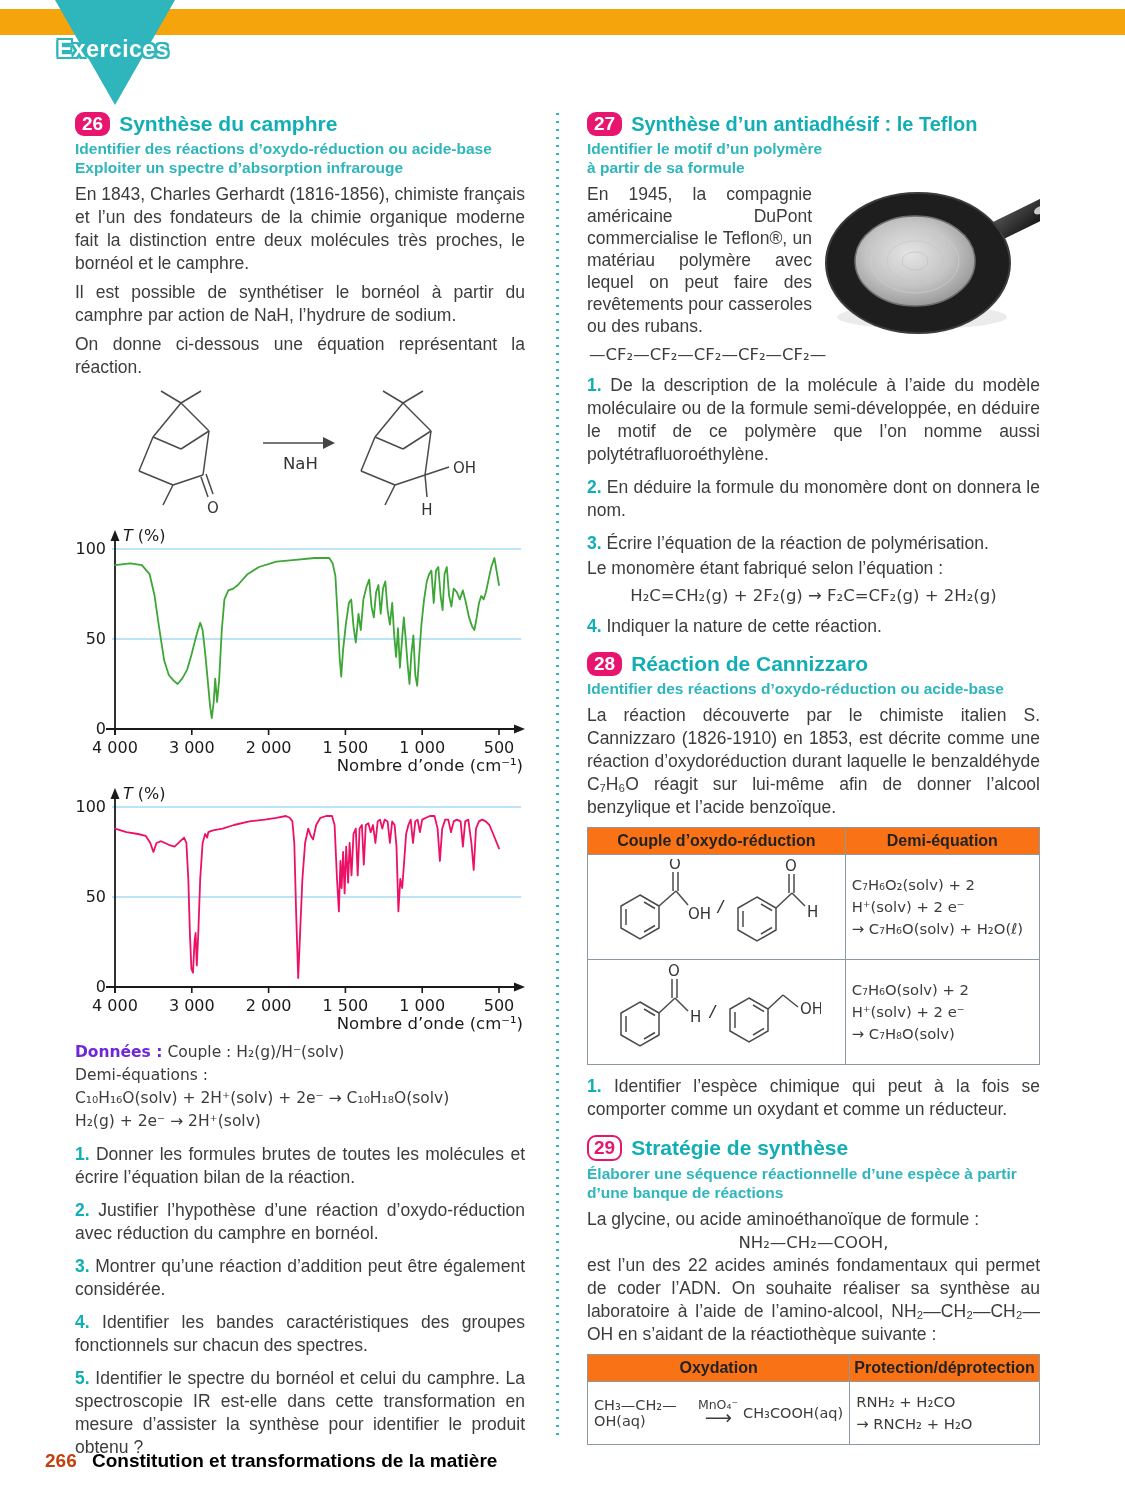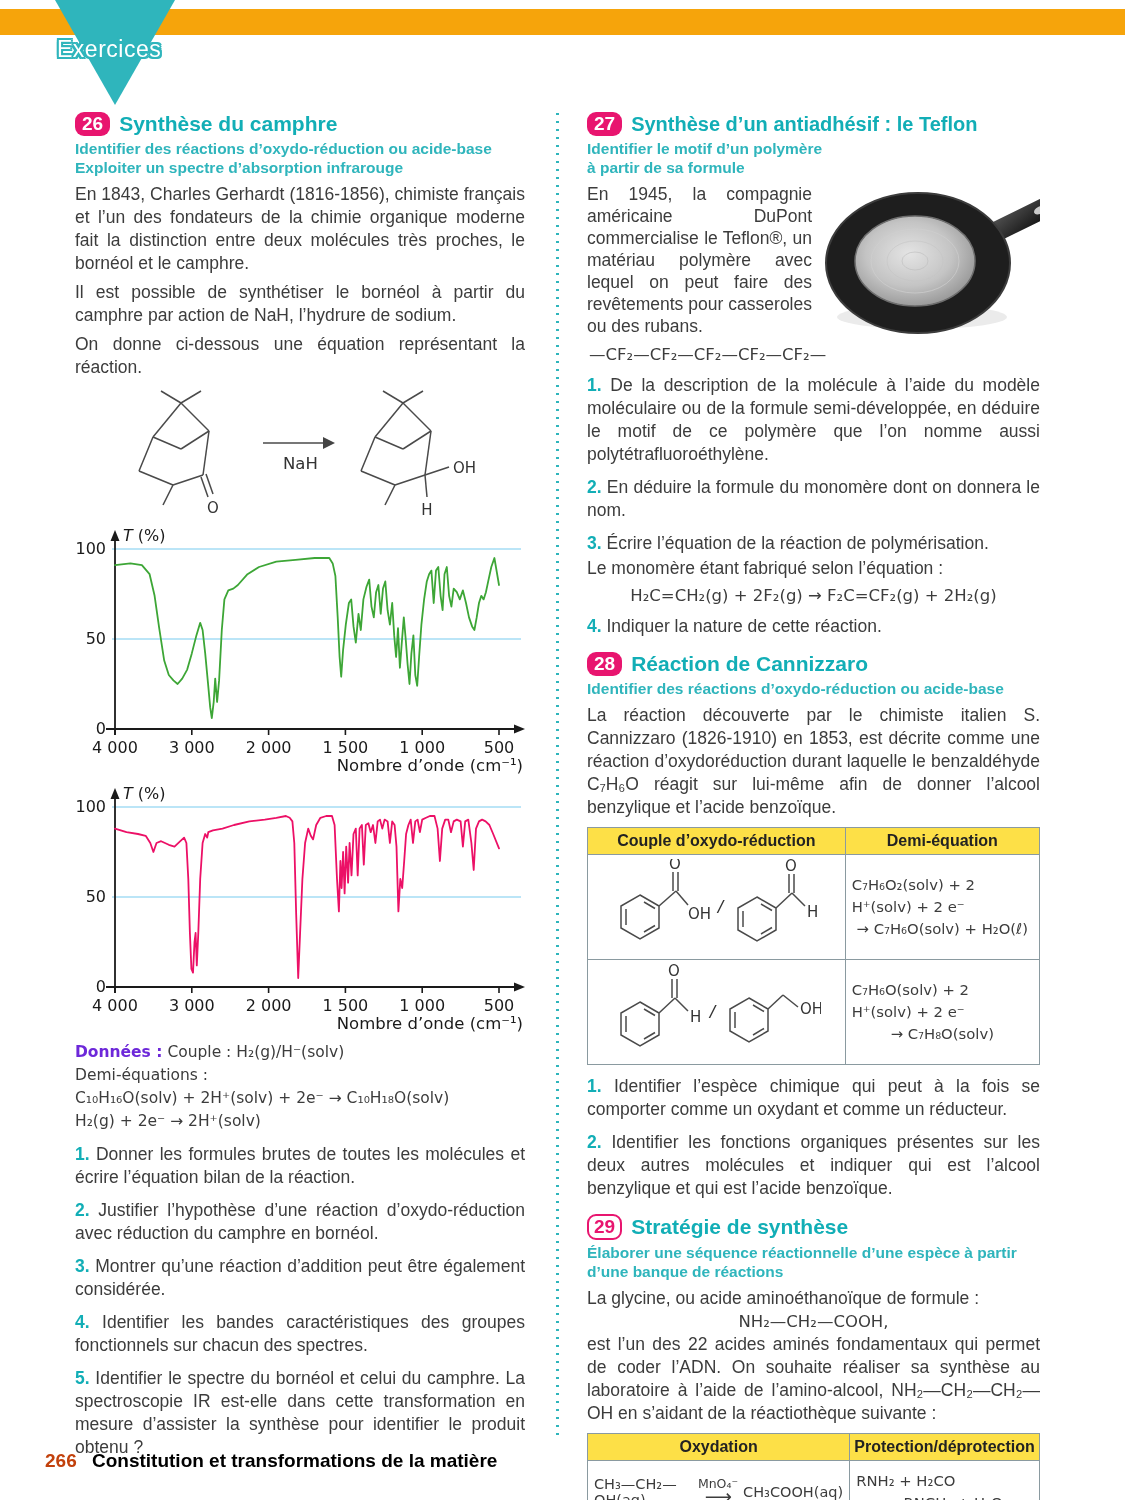--- a/index.html
+++ b/index.html
@@ -3,21 +3,21 @@
 <meta charset="utf-8">
 <style>
   html,body{margin:0;padding:0;}
   body{
     position:relative;width:1125px;height:1500px;background:#ffffff;
     font-family:"Liberation Sans",sans-serif;color:#3c3c3c;overflow:hidden;
   }
   .topbar{position:absolute;left:0;top:9px;width:1125px;height:26px;background:#F6A40B;}
   .tab-triangle{position:absolute;left:55px;top:0;width:120px;height:105px;background:#2FB5BC;
     clip-path:polygon(0 0,100% 0,50% 100%);}
-  .tab-label{position:absolute;left:57px;top:36px;font-size:23px;font-weight:normal;color:#ffffff;
+  .tab-label{position:absolute;left:57px;top:36px;font-size:23px;font-weight:bold;color:#ffffff;
     letter-spacing:.5px;
     text-shadow:-2px -2px 0 #2FB5BC,2px -2px 0 #2FB5BC,-2px 2px 0 #2FB5BC,2px 2px 0 #2FB5BC,
       0 -2px 0 #2FB5BC,0 2px 0 #2FB5BC,-2px 0 0 #2FB5BC,2px 0 0 #2FB5BC;}
   .divider{position:absolute;left:556px;top:110px;width:3px;height:1327px;
     background-image:radial-gradient(circle,#2FB5BC 1.3px,transparent 1.45px);
     background-size:3px 8px;background-repeat:repeat-y;}
   .col{position:absolute;top:112px;}
   .col-left{left:75px;width:450px;}
   .col-right{left:587px;width:453px;}
 
@@ -41,27 +41,27 @@
 
   .donnees{font-family:"DejaVu Sans",sans-serif;font-size:15.5px;line-height:23px;margin-top:8px;}
   .donnees .dlabel{font-weight:bold;color:#6d28d9;}
 
   .pan-wrap{float:right;margin:2px 0 4px 10px;}
   .polymer{font-family:"DejaVu Sans",sans-serif;font-size:16.5px;margin:8px 0 2px 2px;}
   .equation{font-family:"DejaVu Sans",sans-serif;font-size:16.5px;text-align:center;margin:6px 0;}
   .eq-intro{font-size:17.5px;line-height:23px;margin:2px 0;}
 
   table.ctable{width:100%;border-collapse:collapse;margin:8px 0 6px 0;}
-  table.ctable th{background:#fde047;border:1.5px solid #8a9aa0;font-size:16px;padding:4px 3px;
+  table.ctable th{background:#f97316;border:1.5px solid #8a9aa0;font-size:16px;padding:4px 3px;
     color:#222;font-weight:bold;}
   table.ctable td{border:1.5px solid #8a9aa0;padding:4px 6px;vertical-align:middle;}
   .mol-cell{display:flex;align-items:center;justify-content:center;gap:4px;}
   .slash{font-style:italic;font-size:19px;color:#333;padding:0 2px;}
   .eq2{font-family:"DejaVu Sans",sans-serif;font-size:14.8px;line-height:22px;}
-  .eq2 .l2{text-align:center;}
+  .eq2 .l2{text-align:left;}
   .mol-svg line, .mol-svg path{stroke:#4a4a4a;stroke-width:1.5;fill:none;}
   .mol-svg text{font-family:"DejaVu Sans",sans-serif;font-size:15px;fill:#333;}
 
   .rx-cell{display:flex;align-items:center;justify-content:center;gap:5px;
     font-family:"DejaVu Sans",sans-serif;font-size:14.5px;}
   .arrstack{display:inline-flex;flex-direction:column;align-items:center;line-height:1;}
   .arrlabel{font-size:12.5px;margin-bottom:-3px;}
   .arrglyph{font-size:19px;letter-spacing:-1px;}
   .centered-formula{font-family:"DejaVu Sans",sans-serif;font-size:16.5px;text-align:center;margin:2px 0;}
 
@@ -338,21 +338,20 @@
         <div class="eq2">
           <div>C₇H₆O(solv) + 2 H⁺(solv) + 2 e⁻</div>
           <div class="l2">→ C₇H₈O(solv)</div>
         </div>
       </td>
     </tr>
   </tbody>
     </table>
 
   <p class="q"><span class="qnum">1.</span> <span>Identifier l’espèce chimique qui peut à la fois se comporter comme un oxydant et comme un réducteur.</span></p>
-  <p class="q"><span class="qnum">2.</span> <span>Identifier les fonctions organiques présentes sur les deux autres molécules et indiquer qui est l’alcool benzylique et qui est  l’acide benzoïque.</span></p>
 
   <div class="ex-header" style="margin-top:14px">
     <span class="badge outline">29</span>
     <span class="ex-title">Stratégie de synthèse</span>
   </div>
   <div class="skills">
     <div class="skill">Élaborer une séquence réactionnelle d’une espèce à partir</div>
     <div class="skill">d’une banque de réactions</div>
   </div>
   <p class="body" style="margin:2px 0">La glycine, ou acide aminoéthanoïque de formule :</p>

